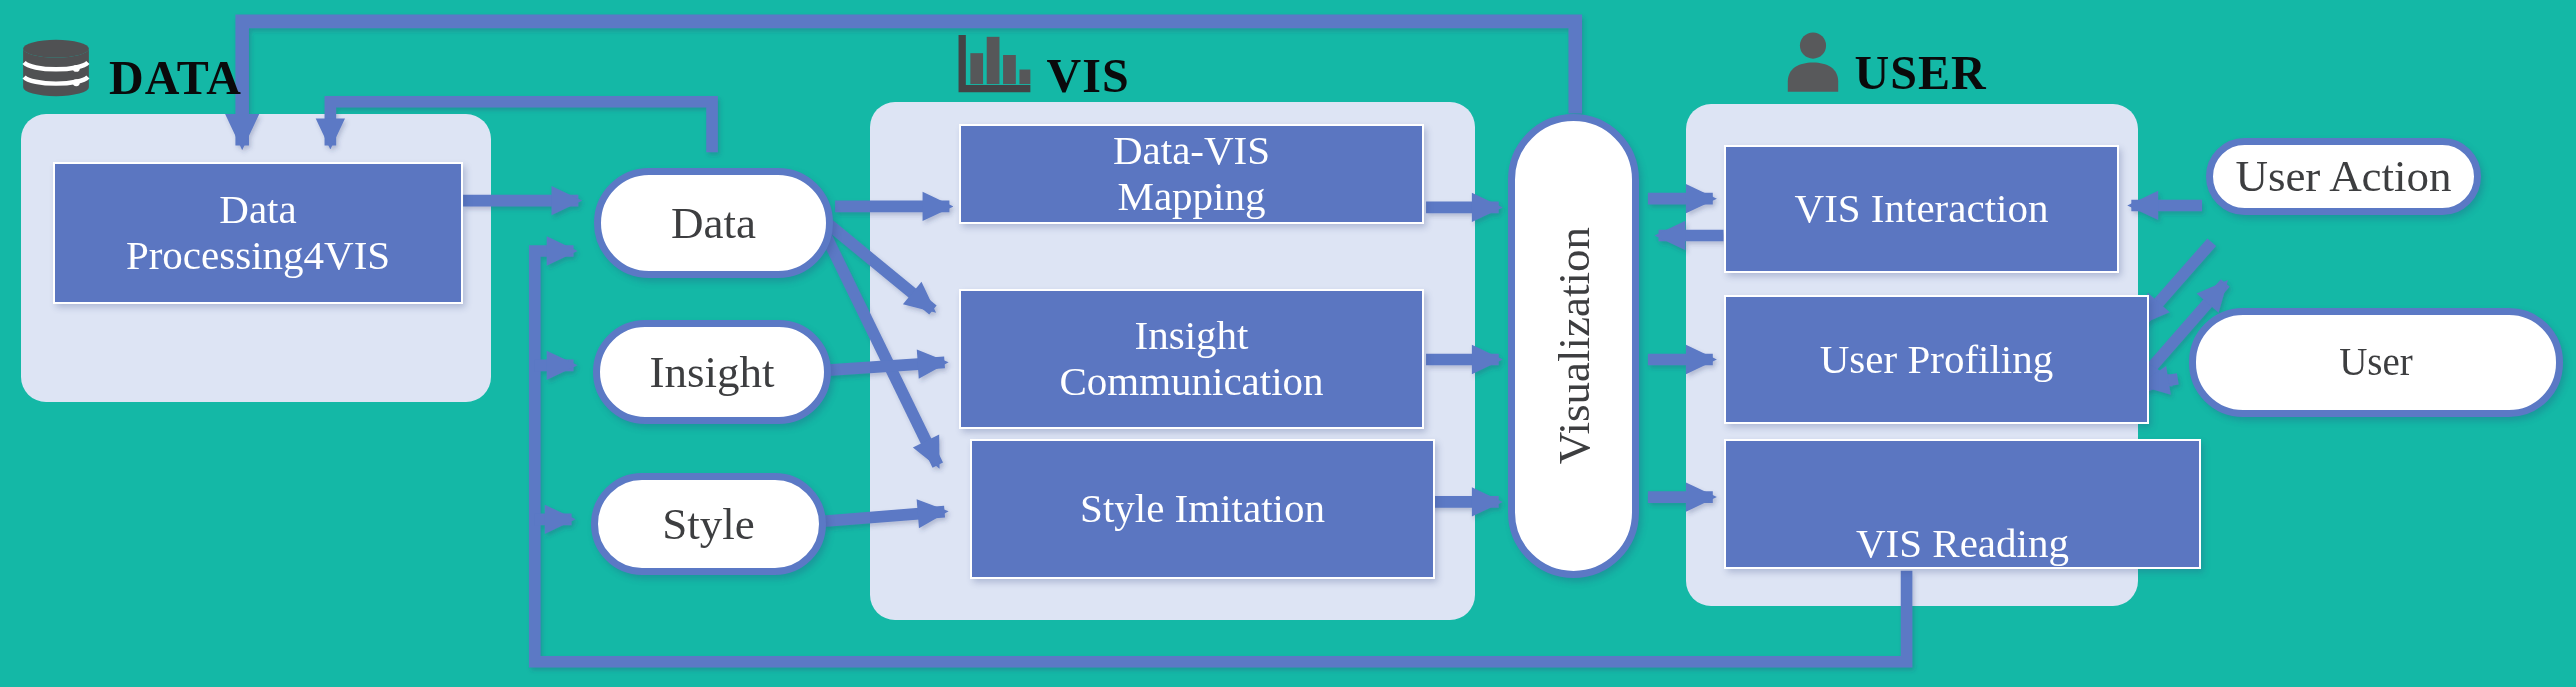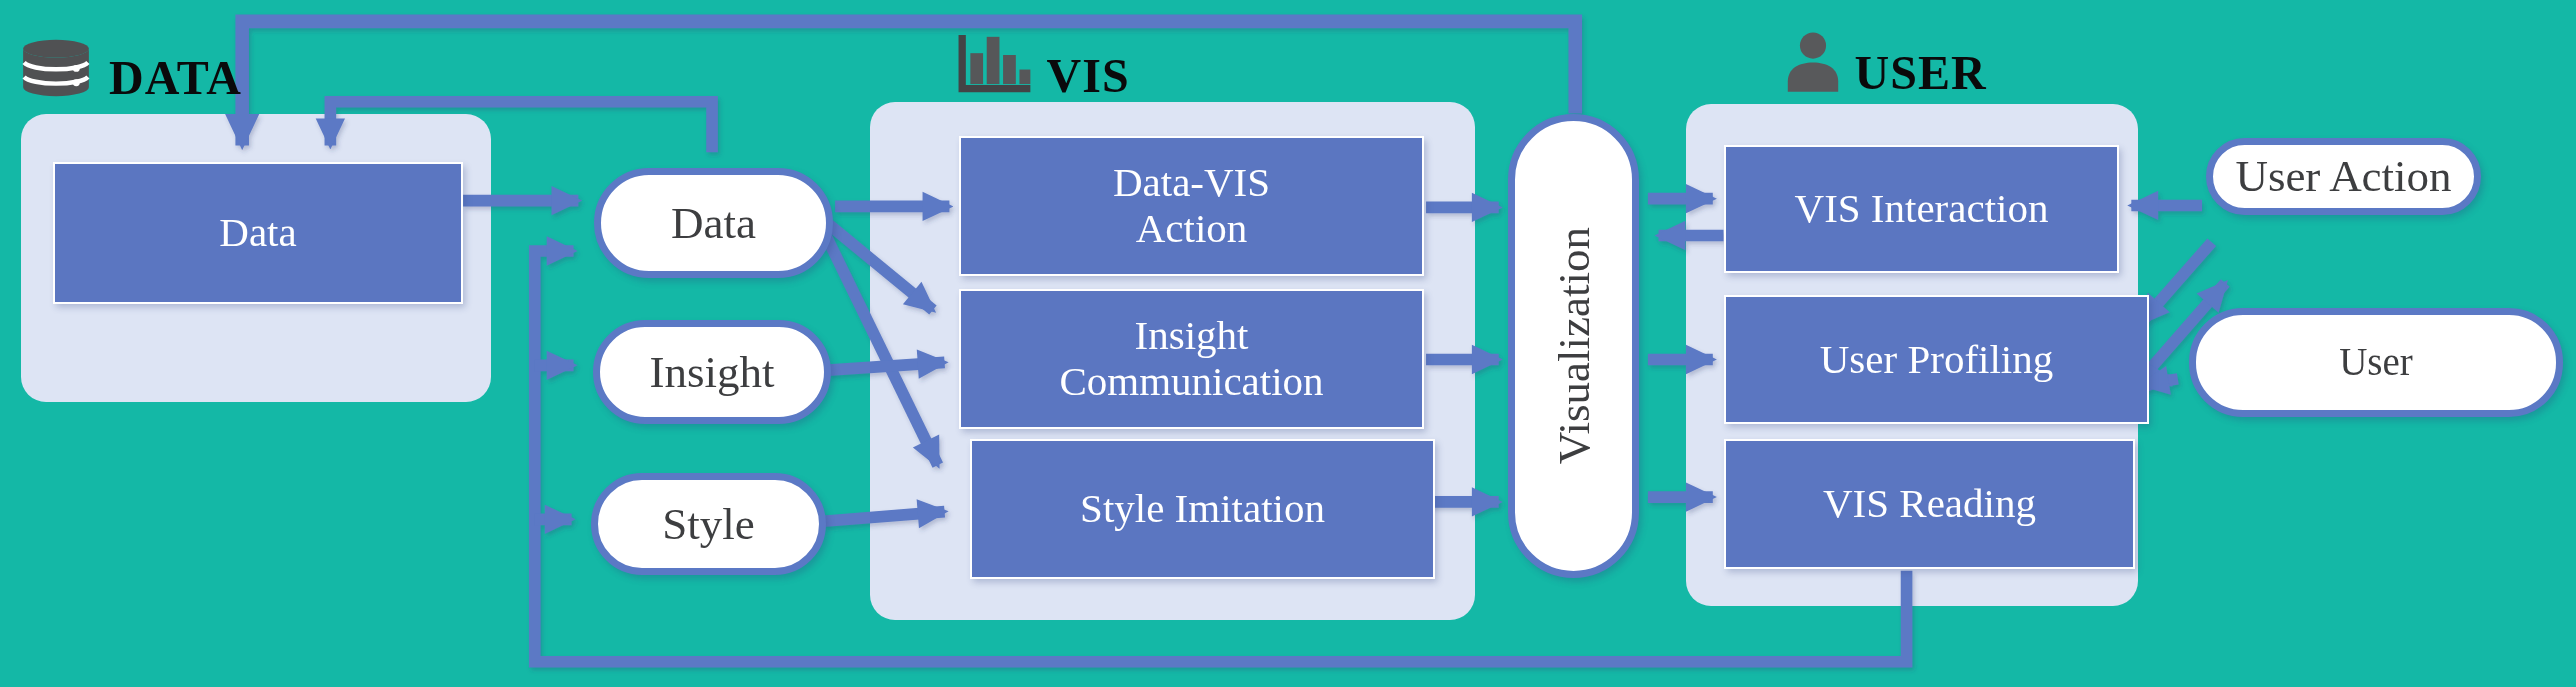--- a/index.html
+++ b/index.html
@@ -126,41 +126,42 @@
   <div class="sec-label" style="left:1785px;top:32px;">
     <svg width="56" height="60" viewBox="0 0 30 32">
       <circle cx="15" cy="7.2" r="7" fill="#58595b"></circle>
       <path d="M1.5,32 L1.5,26.5 C1.5,19.5 7.5,16.3 15,16.3 C22.5,16.3 28.5,19.5 28.5,26.5 L28.5,32 Z" fill="#58595b"></path>
     </svg>
     <span class="lbl">USER</span>
   </div>
 
   <div class="task-box" style="left:53px;top:162px;width:410px;height:142px;">
     <span>Data</span>
+    <span>Processing4VIS</span>
   </div>
 
-  <div class="task-box" style="left:959px;top:136px;width:465px;height:140px;align-items:center;">
+  <div class="task-box" style="left:959px;top:124px;width:465px;height:100px;align-items:center;">
     <span>Data-VIS</span>
-    <span>Action</span>
+    <span>Mapping</span>
   </div>
   <div class="task-box" style="left:959px;top:289px;width:465px;height:140px;">
     <span>Insight</span>
     <span>Communication</span>
   </div>
   <div class="task-box" style="left:970px;top:439px;width:465px;height:140px;">
     <span>Style Imitation</span>
   </div>
 
   <div class="task-box" style="left:1724px;top:145px;width:395px;height:128px;">
     <span>VIS Interaction</span>
   </div>
   <div class="task-box" style="left:1724px;top:295px;width:425px;height:129px;">
     <span>User Profiling</span>
   </div>
-  <div class="task-box" style="left:1724px;top:439px;width:411px;height:130px;">
+  <div class="task-box" style="left:1724px;top:439px;width:477px;height:130px;justify-content:flex-end;">
     <span>VIS Reading</span>
   </div>
 
   <div class="pill" style="left:594px;top:168px;width:239px;height:110px;border-radius:55px;">
     <span>Data</span>
   </div>
   <div class="pill" style="left:593px;top:320px;width:238px;height:104px;border-radius:52px;">
     <span>Insight</span>
   </div>
   <div class="pill" style="left:591px;top:473px;width:235px;height:102px;border-radius:51px;">

